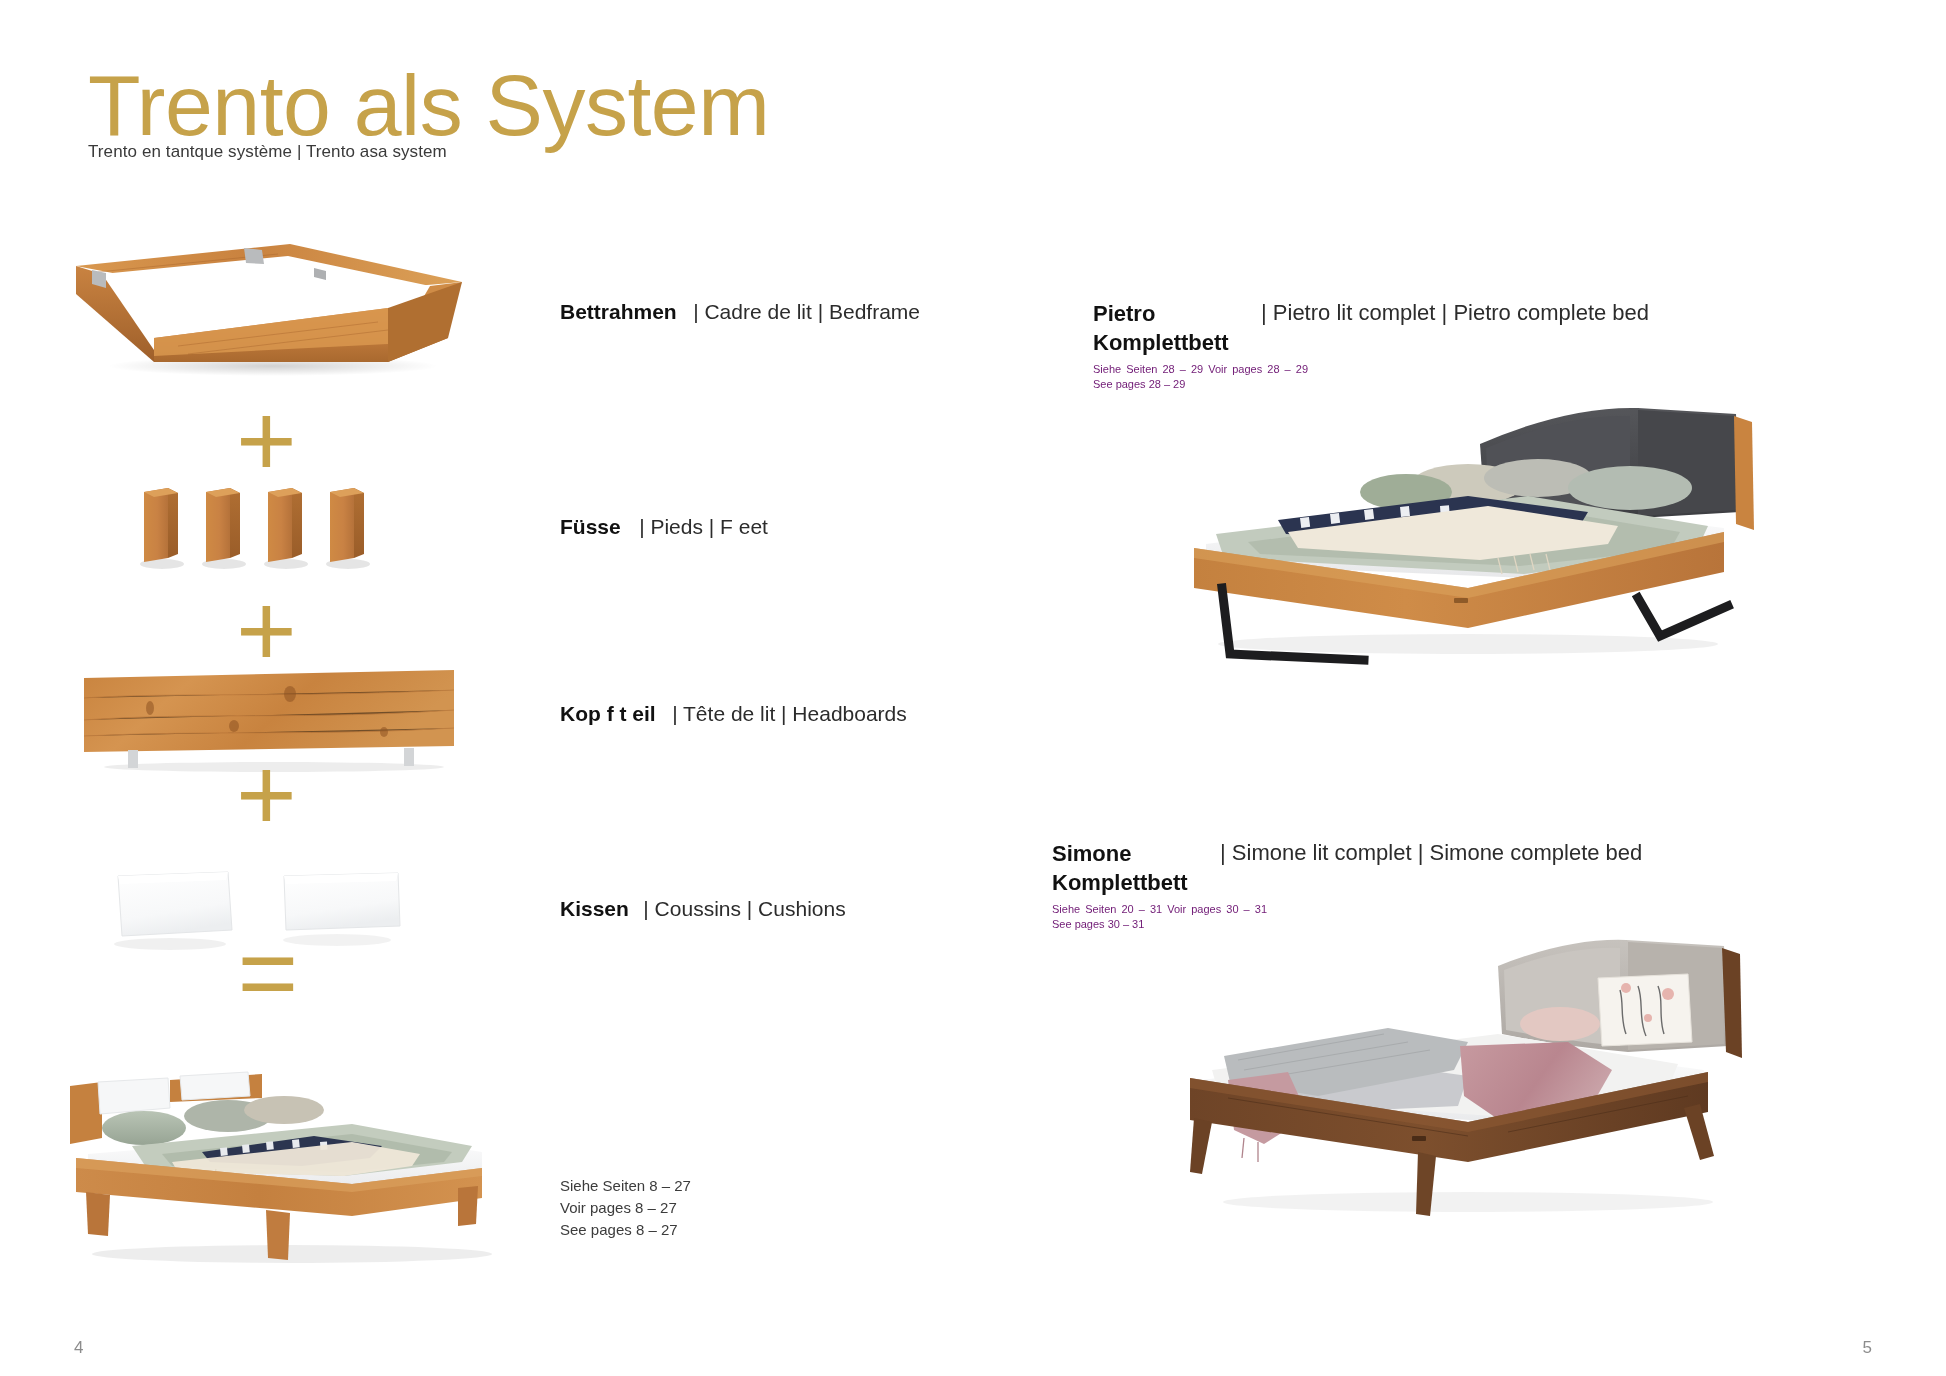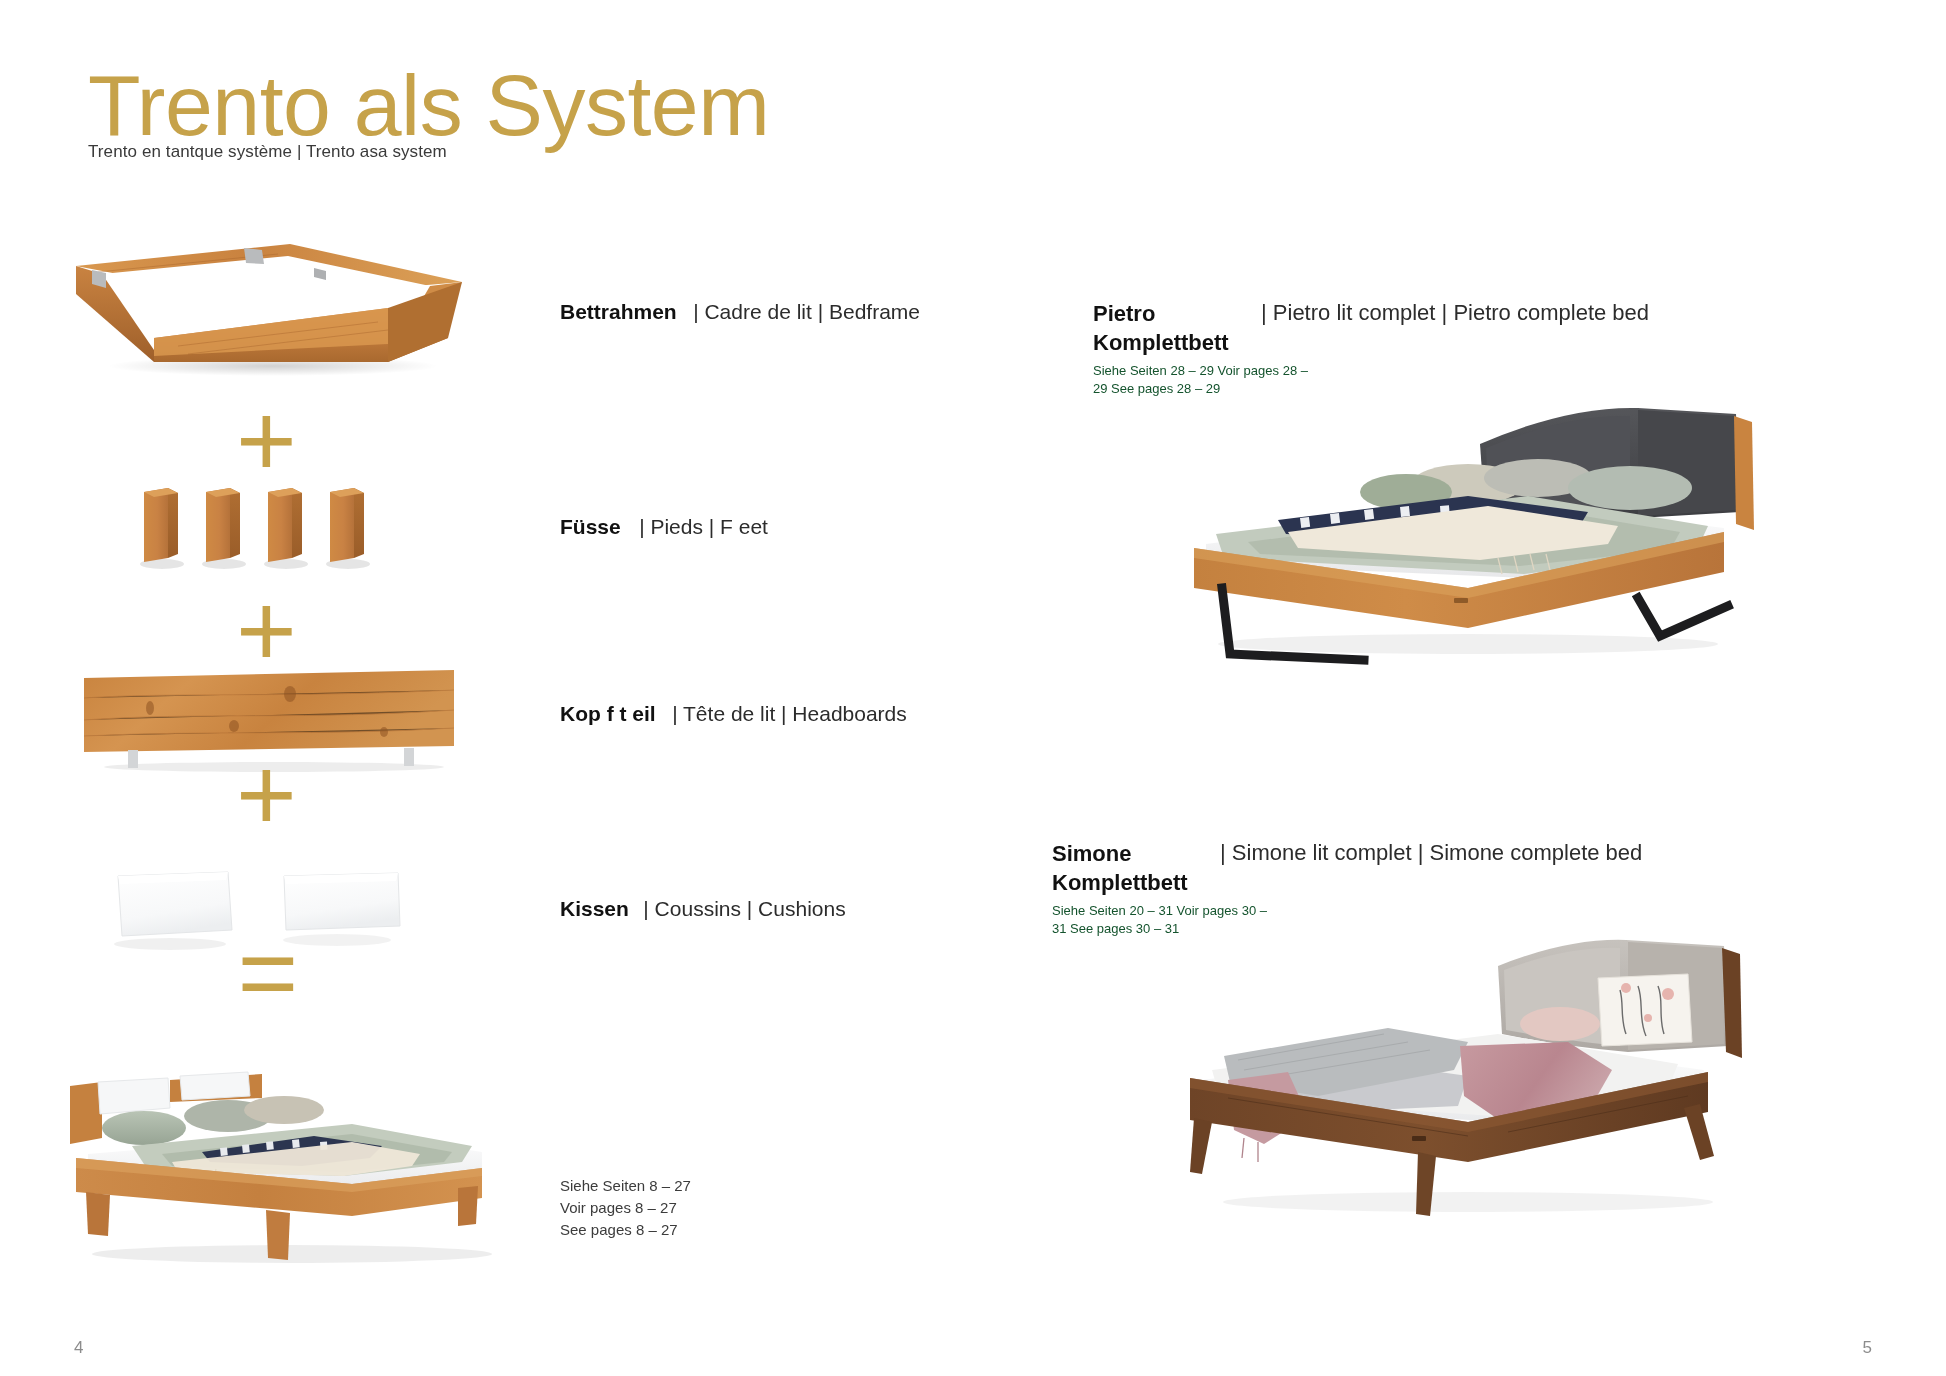--- a/index.html
+++ b/index.html
@@ -29,21 +29,21 @@
   .lbl-de { font-weight:700; font-size:21px; color:#111; }
   .lbl-tr { font-weight:400; font-size:21px; color:#2c2c2c; }
 
   .prod-head { position:absolute; }
   .prod-de { font-weight:700; font-size:22px; color:#111; line-height:1.3; }
   .prod-tr {
     position:absolute; left:168px; top:0;
     font-weight:400; font-size:22px; color:#2c2c2c; white-space:nowrap;
   }
   .ref {
-    font-size:13px; color:#14532d; line-height:1.35;
+    font-size:11px; color:#701a75; line-height:1.35;
     margin-top:5px; width:215px; text-align:justify;
   }
   .ref-left {
     position:absolute; font-size:15px; color:#3c3c3c;
     line-height:1.45; white-space:pre-line;
   }
 
   
   .op { position:absolute; color:#c6a24a; line-height:1; user-select:none; }
   .op-plus { font-size:104px; font-weight:300; }

